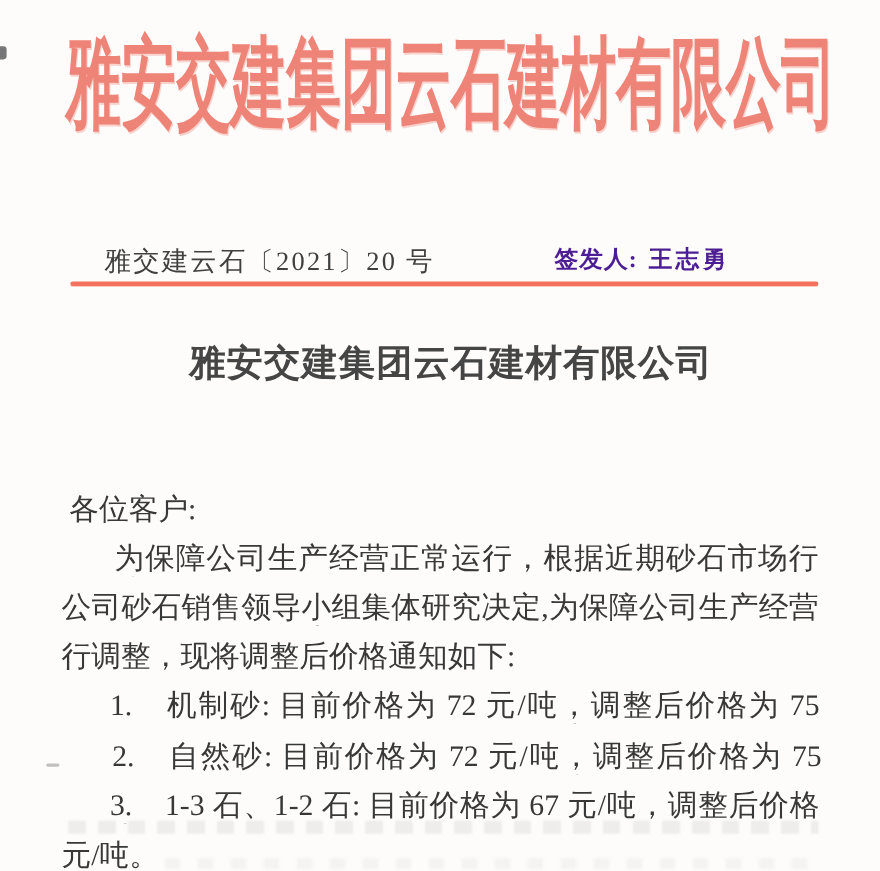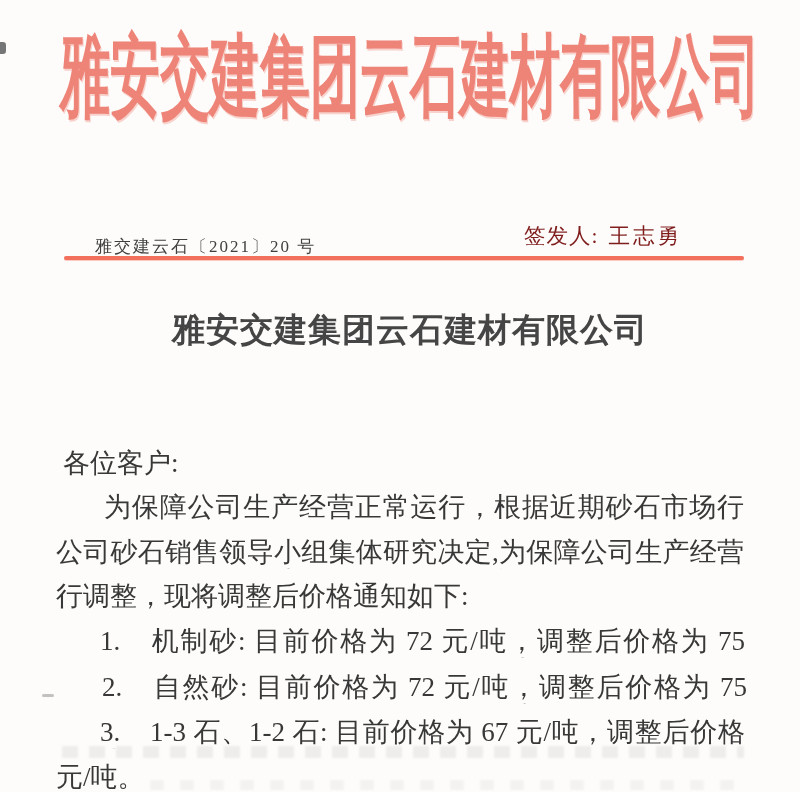--- a/index.html
+++ b/index.html
@@ -33,35 +33,36 @@
     color: #ee8478;
     transform: scaleY(1.80);
     transform-origin: top center;
     white-space: nowrap;
     text-shadow: 1px 1px 0 rgba(238,132,120,0.35);
   }
 
   
   .doc-number {
     position: absolute;
-    top: 235px;
+    top: 221px;
     left: 95px;
-    font-size: 17px;
+    font-size: 24px;
     letter-spacing: 2px;
     color: #404040;
     white-space: nowrap;
   }
   .issuer {
     position: absolute;
     top: 221px;
-    left: 524px;
+    left: 504px;
     font-size: 21.5px;
     letter-spacing: 1px;
-    color: #7f1d1d;
-    white-space: nowrap;
+    color: #4c1d95;
+    white-space: nowrap;
+    font-weight: bold;
   }
   .issuer .issuer-name {
     margin-left: 10px;
     letter-spacing: 3px;
   }
 
   
   .red-rule {
     position: absolute;
     top: 256px;

